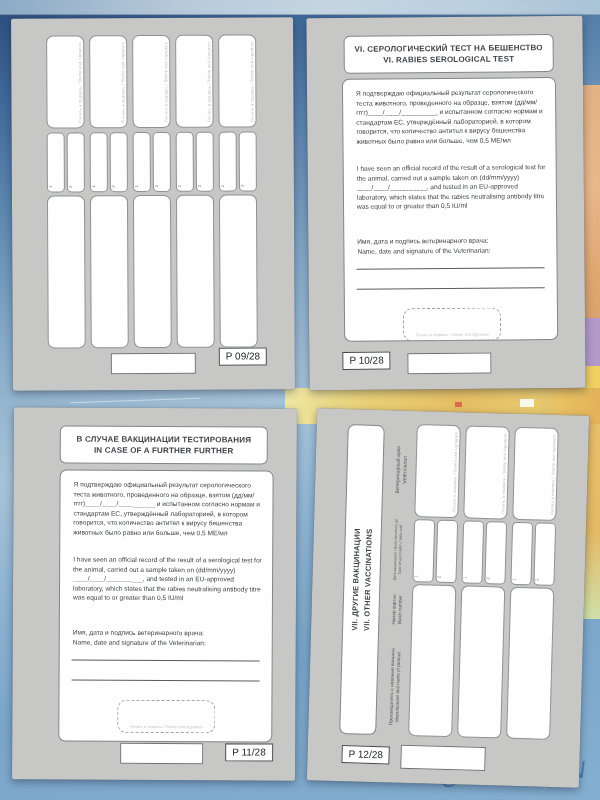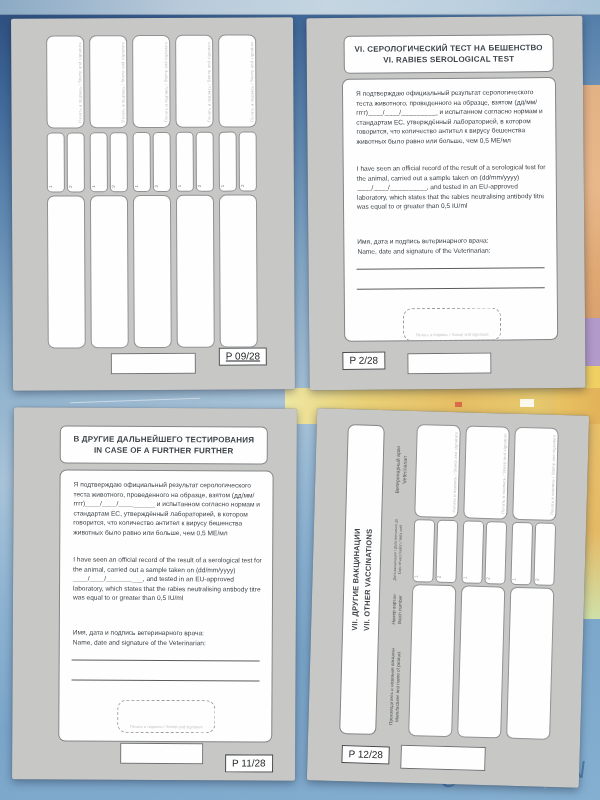--- a/index.html
+++ b/index.html
@@ -83,23 +83,23 @@
   .p-en { top:84px; }
   .p-vet { top:157px; line-height:1.55; }
   .sig { position:absolute; left:12px; right:12px; border-top:1px solid #5a5c5e; }
   .sig1 { top:189px; } .sig2 { top:209px; }
   .dashedbox { position:absolute; left:58px; top:229px; width:98px; height:33px; border:1px dashed #9b9b9b; border-radius:9px; box-sizing:border-box; }
   .dashed-label { position:absolute; bottom:3px; left:0; right:0; text-align:center; font-size:4px; color:#c4c4c4; white-space:nowrap; }
 
   
   .pagenum { position:absolute; background:#fefefe; border:1px solid #46484a; color:#1e2022;
     font-size:10px; font-weight:500; padding:2px 6px; line-height:1.2; white-space:nowrap; }
-  #card1 .pagenum { left:206px; top:330px;text-decoration:underline; }
+  #card1 .pagenum { left:206px; top:330px; }
   #card2 .pagenum { left:33px;  top:334px; }
-  #card3 .pagenum { left:213px; top:346px; }
+  #card3 .pagenum { left:213px; top:335px; }
   #card4 .pagenum { left:34px;  top:336px; }
   .tab { position:absolute; background:#fefefe; border:1px solid #6f7173; box-sizing:border-box; }
   #card1 .tab { left:98px;  top:335px; width:85px; height:21px; }
   #card2 .tab { left:98px;  top:336px; width:84px; height:21px; }
   #card3 .tab { left:108px; top:335px; width:83px; height:21px; }
   #card4 .tab { left:93px;  top:334px; width:85px; height:24px; }
 
   
   .titlebox4 { position:absolute; left:31px; top:15px; width:37px; height:310px; background:#fefefe;
     border:1px solid #838587; border-radius:7px; display:flex; align-items:center; justify-content:center; gap:3px; box-sizing:border-box; }
@@ -216,27 +216,27 @@
       <div class="para p-vet">
         <div>Имя, дата и подпись ветеринарного врача:</div>
         <div>Name, date and signature of the Veterinarian:</div>
       </div>
       <div class="sig sig1"></div>
       <div class="sig sig2"></div>
       <div class="dashedbox">
         <div class="dashed-label">Печать и подпись / Stamp and signature</div>
       </div>
     </div>
-    <div class="pagenum">P 2/28</div>
+    <div class="pagenum">P 10/28</div>
     <div class="tab"></div>
   </div>
 
   <div class="card" id="card3">
     <div class="titlebox">
-      <div class="tl">В ДРУГИЕ ДАЛЬНЕЙШЕГО ТЕСТИРОВАНИЯ</div>
+      <div class="tl">В СЛУЧАЕ ВАКЦИНАЦИИ ТЕСТИРОВАНИЯ</div>
       <div class="tl">IN CASE OF A FURTHER FURTHER</div>
     </div>
     <div class="bodybox">
       <div class="para p-ru">Я подтверждаю официальный результат серологического теста животного, проведенного на образце, взятом (дд/мм/гггг)____/____/__________ и испытанном согласно нормам и стандартам ЕС, утверждённый лабораторией, в котором говорится, что количество антител к вирусу бешенства животных было равно или больше, чем 0,5 МЕ/мл</div>
       <div class="para p-en">I have seen an official record of the result of a serological test for the animal, carried out a sample taken on (dd/mm/yyyy) ____/____/__________, and tested in an EU-approved laboratory, which states that the rabies neutralising antibody titre was equal to or greater than 0,5 IU/ml</div>
       <div class="para p-vet">
         <div>Имя, дата и подпись ветеринарного врача:</div>
         <div>Name, date and signature of the Veterinarian:</div>
       </div>
       <div class="sig sig1"></div>

